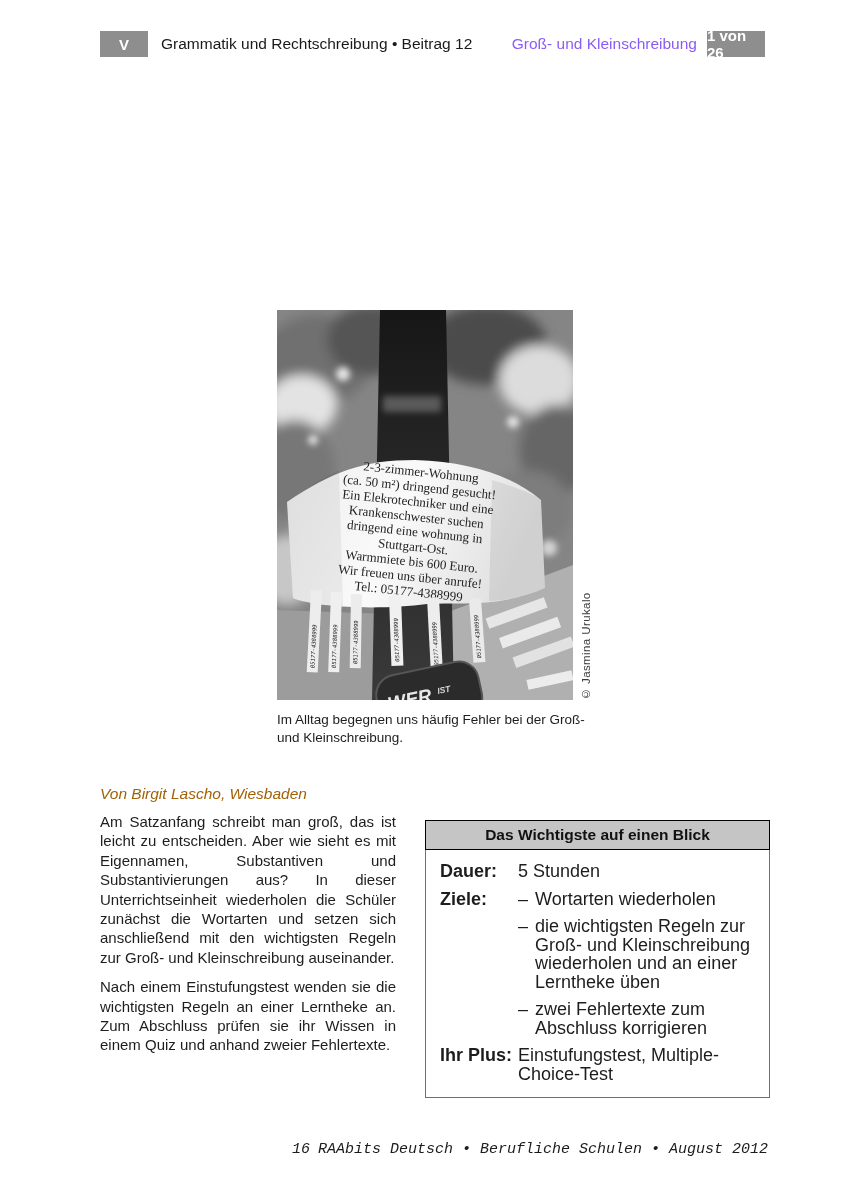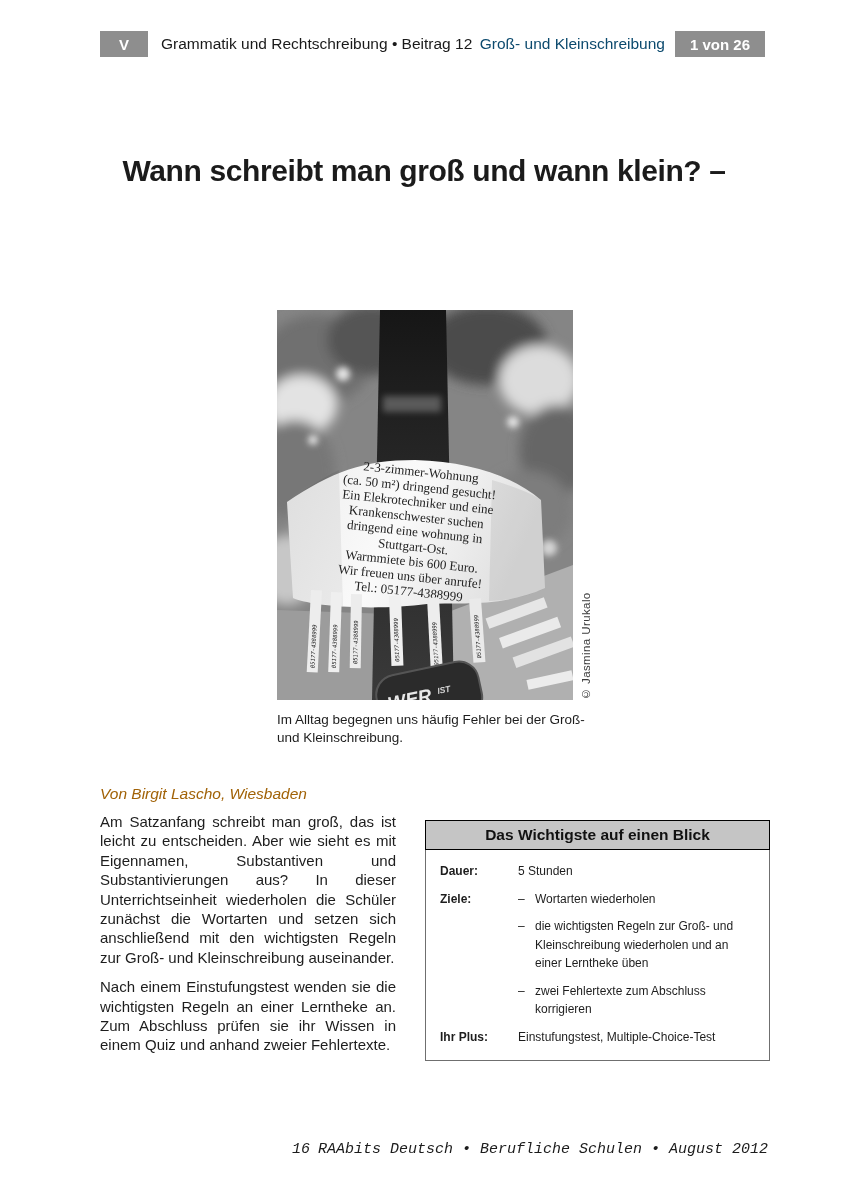--- a/index.html
+++ b/index.html
@@ -12,23 +12,23 @@
   .header-bar {
     position:absolute; left:100px; top:31px; width:665px; height:26px;
     display:flex; align-items:center;
   }
   .badge {
     background:#8e8e8e; color:#ffffff; font-weight:bold; font-size:15px;
     height:26px; display:flex; align-items:center; justify-content:center;
     flex:0 0 auto;
   }
   .badge-v { width:48px; }
-  .badge-pages { width:90px; }
+  .badge-pages { width:58px; }
   .header-left  { margin-left:13px; font-size:15.5px; color:#1a1a1a; }
-  .header-right { margin-left:auto; margin-right:10px; font-size:15.5px; color:#0c4a6e; }
+  .header-right { margin-left:auto; margin-right:10px; font-size:15.5px; color:#8b5cf6; }
 
   
   .page-title {
     position:absolute; left:40px; right:40px; top:152px; text-align:center;
     font-size:30px; line-height:37px; font-weight:bold; letter-spacing:-0.4px; color:#1b1b1b;
   }
 
   
   .photo { position:absolute; left:277px; top:310px; width:296px; height:390px; overflow:hidden; }
   .photo-credit {
@@ -51,21 +51,21 @@
   .article p { margin:0 16px 10px 0; }
 
   
   .info-box { position:absolute; left:425px; top:820px; width:343px;
     border:1px solid #6f6f6f; background:#ffffff; }
   .info-box-header {
     margin:-1px; border:1px solid #000000; background:#c5c5c5;
     font-weight:bold; font-size:15.5px; text-align:center; padding:5px 14px; color:#111;
   }
   .info-rows { padding:13px 12px 14px 14px; display:flex; flex-direction:column; gap:9px;
-    font-size:12px; line-height:18.5px; }
+    font-size:18px; line-height:18.5px; }
   .info-row { display:grid; grid-template-columns:78px 1fr; }
   .info-label { font-weight:bold; }
   .info-entries { display:flex; flex-direction:column; gap:9px;justify-content:center; }
   .info-entry { display:grid; grid-template-columns:17px 1fr; }
   .info-entry.plain { display:block; }
 
   
   .footer {
     position:absolute; right:80px; top:1141px;
     font-style:italic; font-size:15px; color:#1c1c1c;font-family:Liberation Mono, monospace;
@@ -78,21 +78,20 @@
 <div class="page">
 
   <div class="header-bar">
     <div class="badge badge-v">V</div>
     <div class="header-left">Grammatik und Rechtschreibung • Beitrag 12</div>
     <div class="header-right">Groß- und Kleinschreibung</div>
     <div class="badge badge-pages">1 von 26</div>
   </div>
 
   <div class="page-title">
-    <div>Wann schreibt man groß und wann klein? –</div>
   </div>
 
   <div class="photo">
     <svg viewBox="0 0 296 390" width="296" height="390">
       <defs>
         <filter id="b6" x="-40%" y="-40%" width="180%" height="180%">
             <feGaussianBlur stdDeviation="6"></feGaussianBlur>
           </filter>
         <filter id="b3" x="-40%" y="-40%" width="180%" height="180%">
             <feGaussianBlur stdDeviation="3"></feGaussianBlur>

